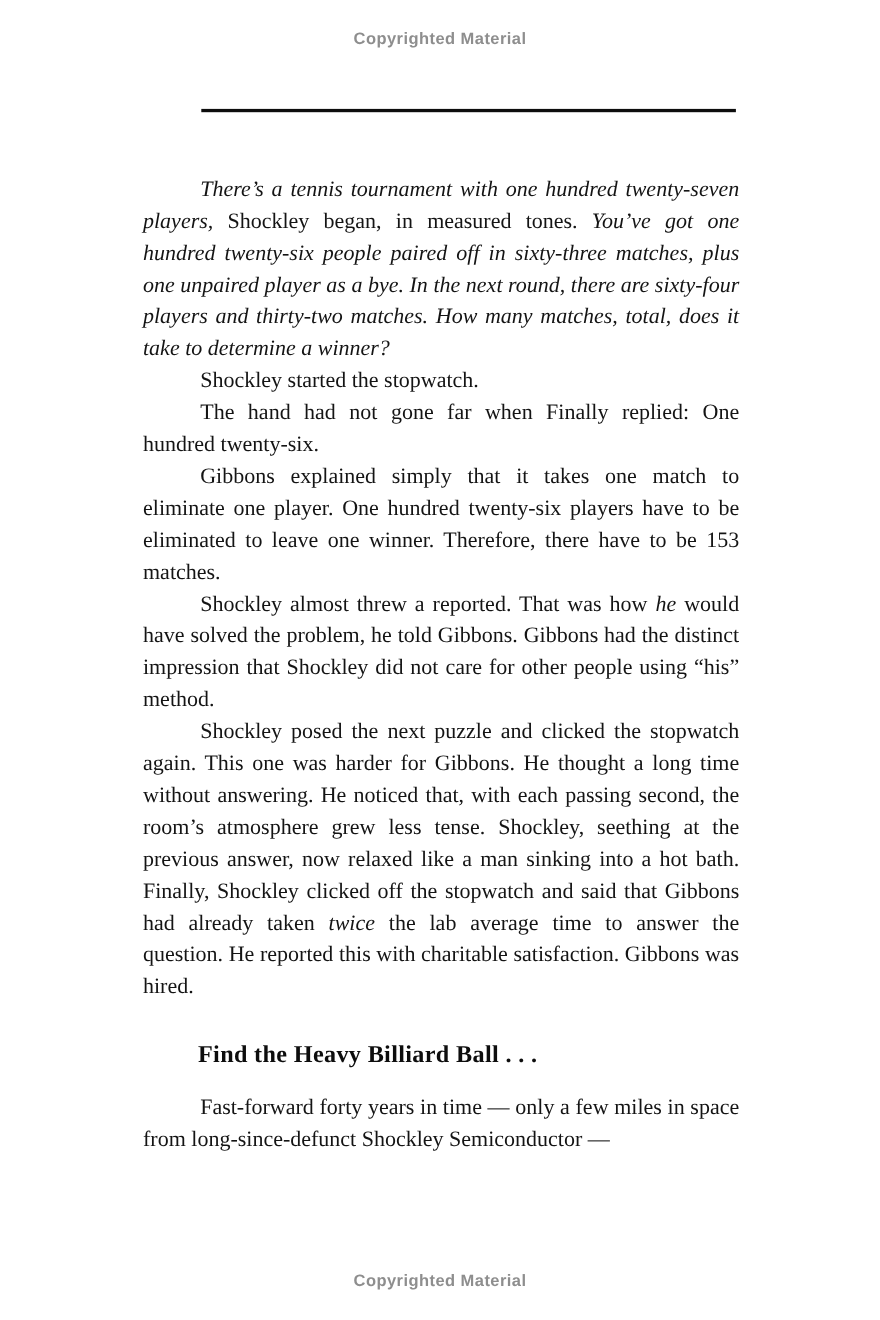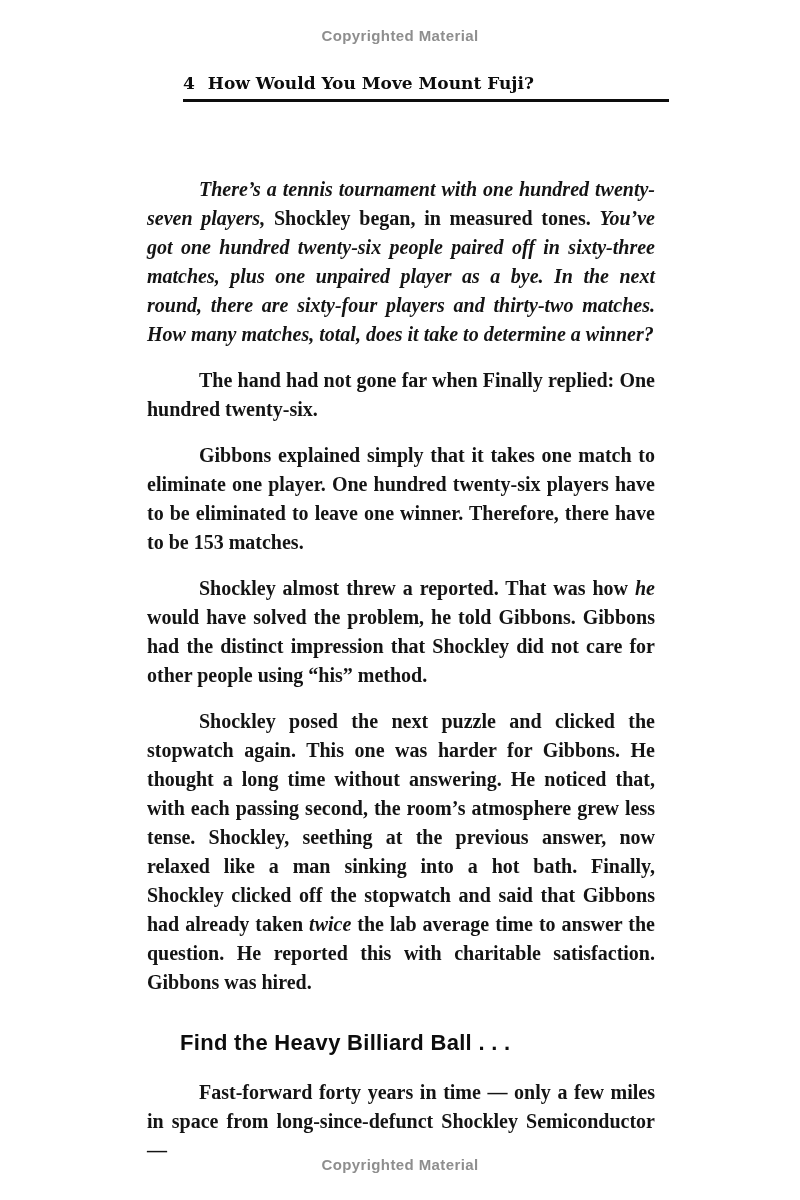--- a/index.html
+++ b/index.html
@@ -52,52 +52,49 @@
     left: 130px;
     top: 158px;
     width: 542px;
     font-family: "Liberation Serif", serif;
     font-size: 20px;
     line-height: 29px;
     text-align: justify;
     color: #141414;
   }
   .body-text p {
-    margin: 17px;
+    margin: 0;
     text-indent: 52px;
-    font-weight: bold;
   }
   .body-text .italic { font-style: italic; }
 
   .section-heading {
     margin: 33px 0 22px 50px;
-    font-family: Liberation Sans, sans-serif;
+    font-family: Liberation Serif, serif;
     font-weight: bold;
     font-size: 22px;
     line-height: 26px;
     letter-spacing: 0.3px;
     color: #0d0d0d;
     text-align: left;
     text-indent: 0;
   }
 </style>
 </head>
 <body>
 
 <div class="page">
 
   <div class="notice notice-top">Copyrighted Material</div>
 
-  <div class="running-head">
-    <span class="page-num">4</span><span>How Would You Move Mount Fuji?</span>
-  </div>
   <div class="head-rule"></div>
 
   <div class="body-text">
     <p><span class="italic">There’s a tennis tournament with one hundred twenty-seven players,</span><span> Shockley began, in measured tones. </span><span class="italic">You’ve got one hundred twenty-six people paired off in sixty-three matches, plus one unpaired player as a bye. In the next round, there are sixty-four players and thirty-two matches. How many matches, total, does it take to determine a winner?</span></p>
+    <p><span>Shockley started the stopwatch.</span></p>
     <p><span>The hand had not gone far when Finally replied: One hundred twenty-six.</span></p>
     <p><span>Gibbons explained simply that it takes one match to eliminate one player. One hundred twenty-six players have to be eliminated to leave one winner. Therefore, there have to be 153 matches.</span></p>
     <p><span>Shockley almost threw a reported. That was how </span><span class="italic">he</span><span> would have solved the problem, he told Gibbons. Gibbons had the distinct impression that Shockley did not care for other people using “his” method.</span></p>
     <p><span>Shockley posed the next puzzle and clicked the stopwatch again. This one was harder for Gibbons. He thought a long time without answering. He noticed that, with each passing second, the room’s atmosphere grew less tense. Shockley, seething at the previous answer, now relaxed like a man sinking into a hot bath. Finally, Shockley clicked off the stopwatch and said that Gibbons had already taken </span><span class="italic">twice</span><span> the lab average time to answer the question. He reported this with charitable satisfaction. Gibbons was hired.</span></p>
 
     <h2 class="section-heading">Find the Heavy Billiard Ball . . .</h2>
 
     <p><span>Fast-forward forty years in time — only a few miles in space from long-since-defunct Shockley Semiconductor —</span></p>
   </div>
 

